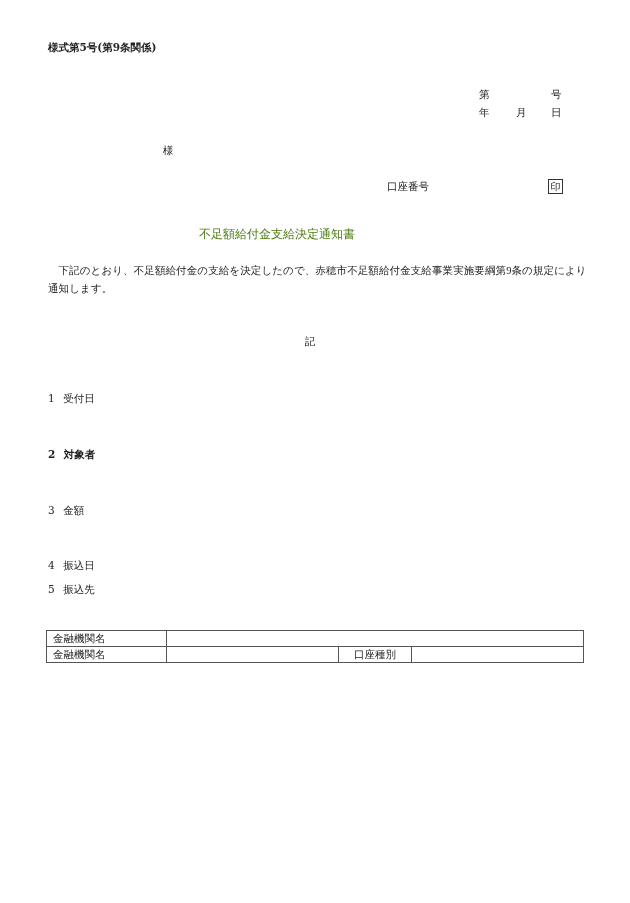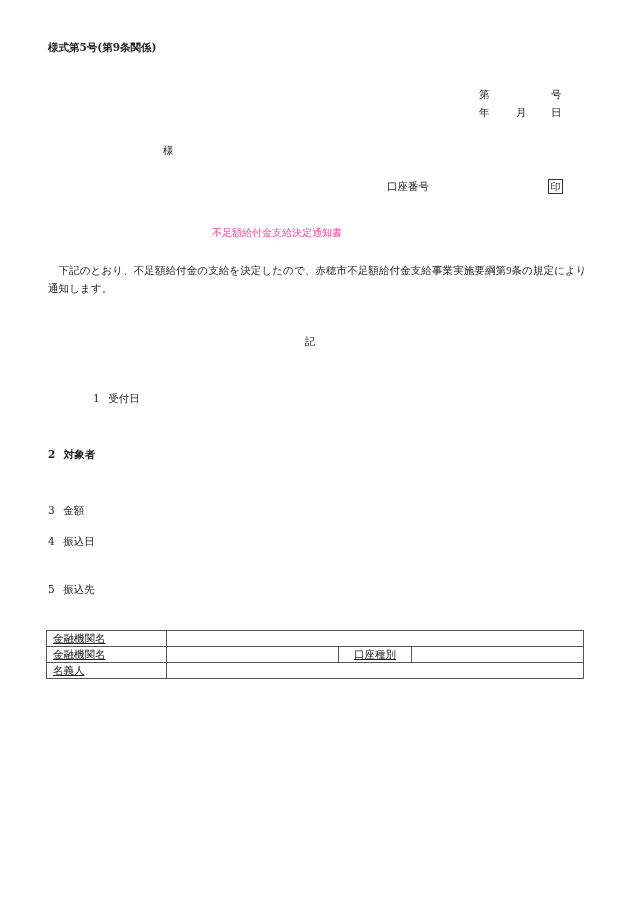--- a/index.html
+++ b/index.html
@@ -14,42 +14,41 @@
   .num-label-go { left: 551px; top: 89px; }
   .date-year { left: 479px; top: 107px; }
   .date-month { left: 516px; top: 107px; }
   .date-day { left: 551px; top: 107px; }
   .recipient-sama { left: 163px; top: 145px; }
   .mayor { left: 387px; top: 181px; }
   .seal {
     left: 548px; top: 179px; width: 13px; height: 13px;
     border: 1px solid #333; text-align: center; font-size: 10px; line-height: 13px;
   }
-  .title { left: 0; width: 554px; text-align: center; top: 228px; font-size: 10px; color: #ec4899; }
+  .title { left: 0; width: 554px; text-align: center; top: 228px; font-size: 12px; color: #4d7c0f; }
   .body-text {
     left: 48px; top: 262px; width: 540px; white-space: normal;
     line-height: 18px; text-indent: 10.5px; letter-spacing: 0.1px; font-family: Liberation Serif, serif;
   }
   .ki { left: 0; width: 620px; text-align: center; top: 336px; }
   .item { left: 48px; }
   .item .num { display: inline-block; width: 12px; }
-  .item1 { top: 393px; margin-left: 45px; }
+  .item1 { top: 393px; }
   .item2 { top: 449px; font-weight: bold; }
   .item3 { top: 505px; }
-  .item4 { top: 536px; }
+  .item4 { top: 560px; }
   .item5 { top: 584px; }
   table.bank {
     position: absolute; left: 46px; top: 630px;
     border-collapse: collapse; width: 538px;
     font-size: 10.5px;
   }
   table.bank td {
     border: 1px solid #555; height: 15px; padding: 0 6px; line-height: 15px;
     white-space: nowrap;
-    text-decoration: underline;
   }
   td.lbl { width: 107px; }
   td.acct-lbl { width: 60px; text-align: center; }
 </style>
 </head>
 <body>
 
 <div class="abs form-no">様式第5号(第9条関係)</div>
 
 <div class="abs num-label-dai">第</div>
@@ -95,18 +94,14 @@
       <tr>
     <td class="lbl">金融機関名</td>
     <td colspan="3"></td>
   </tr>
   <tr>
     <td class="lbl">金融機関名</td>
     <td style="width:159px"></td>
     <td class="acct-lbl">口座種別</td>
     <td></td>
   </tr>
-  <tr>
-    <td class="lbl">名義人</td>
-    <td colspan="3"></td>
-  </tr>
 </tbody>
   </table>
 
 </body></html>

